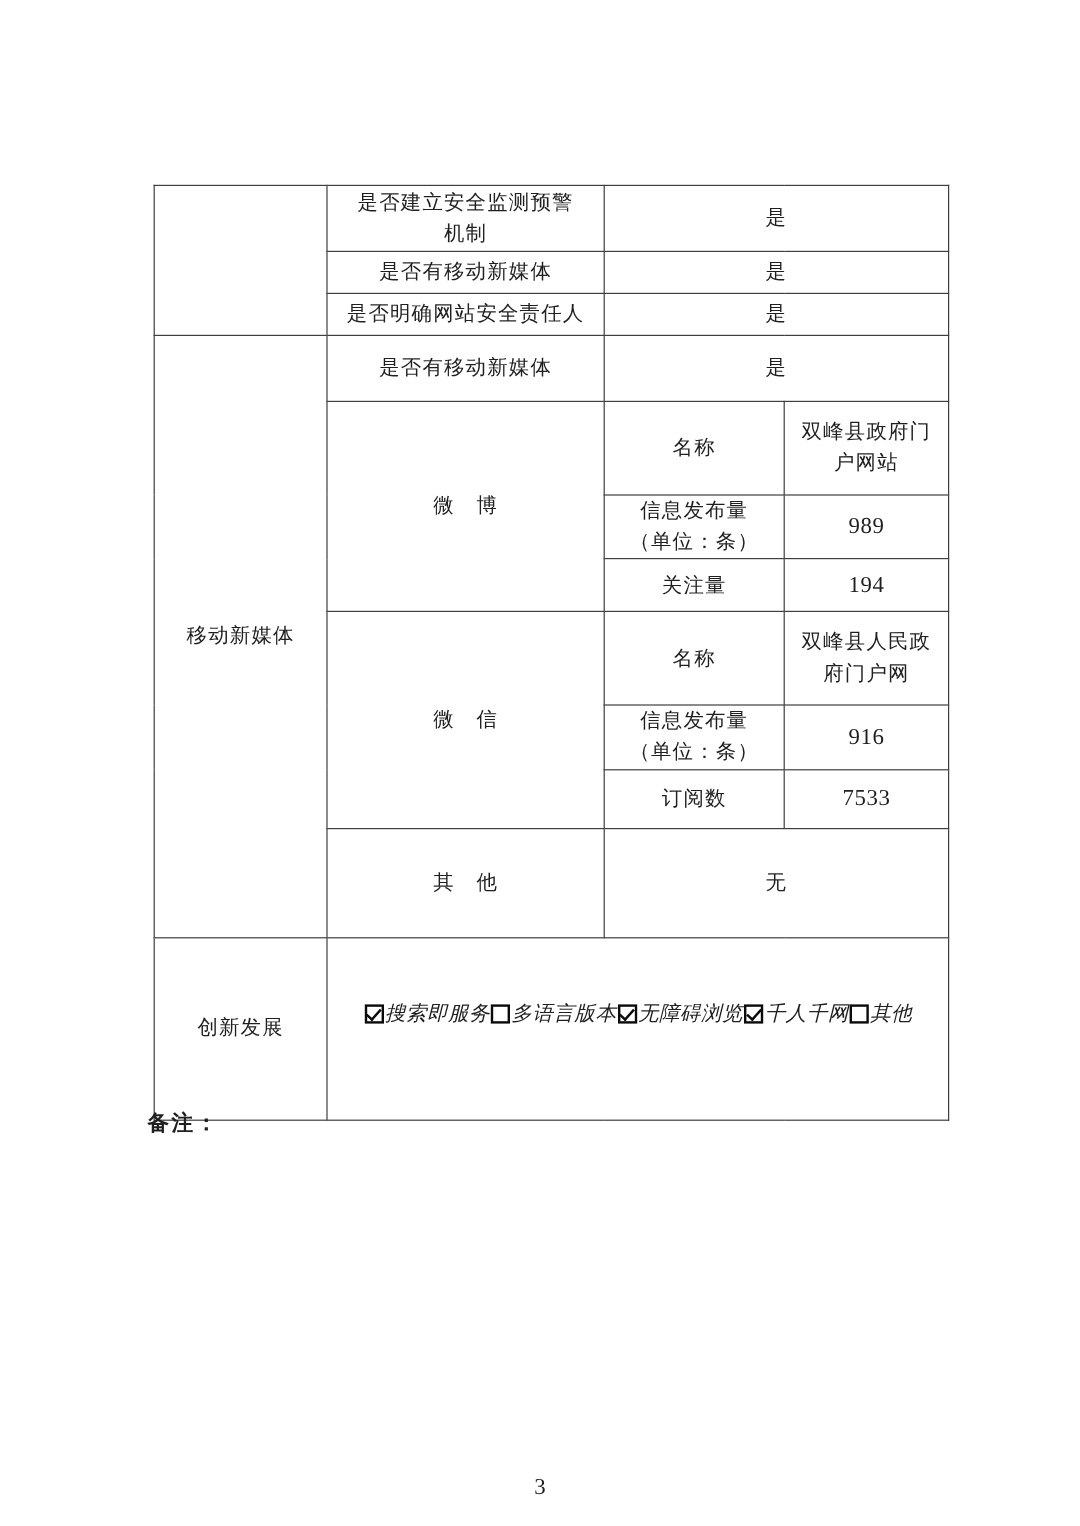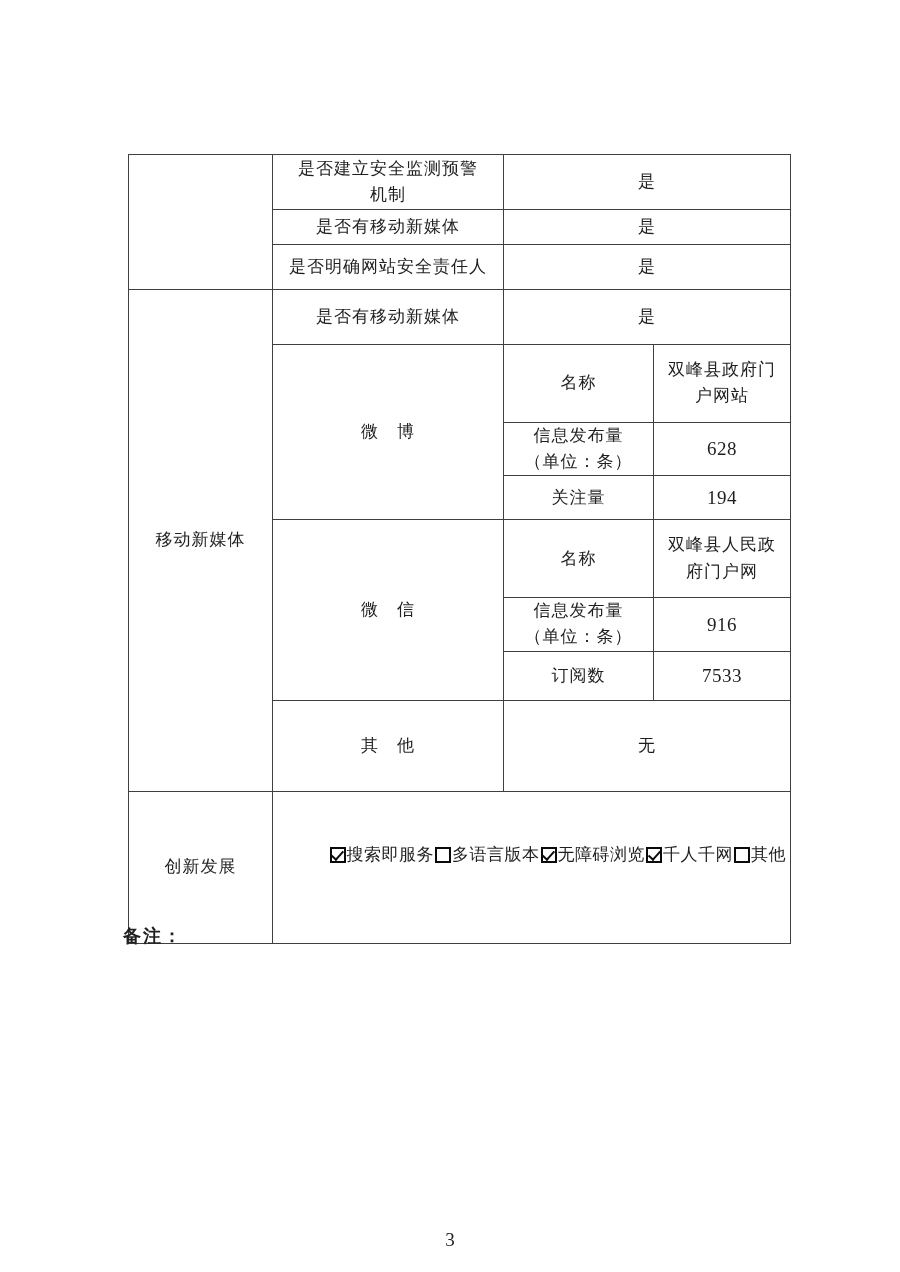--- a/index.html
+++ b/index.html
@@ -49,23 +49,24 @@
     white-space: pre-line;
     padding: 12px 8px;
   }
   .report-table td.section-cell {
     font-size: 17px;
   }
   
   .innovation-cell-inner {
     display: flex;
     align-items: center;
-    justify-content: flex-end;
+    justify-content: center;
     transform: translateY(-12px);
     white-space: nowrap;
+    font-style: italic;
   }
   .option {
     display: inline-flex;
     align-items: center;
   }
   .checkbox {
     position: relative;
     display: inline-block;
     width: 12px;
     height: 12px;
@@ -125,40 +126,40 @@
         <tr style="height:55px">
       <td rowspan="3" class="section-cell"></td>
       <td class="label-cell two-line">是否建立安全监测预警
 机制</td>
       <td colspan="2">是</td>
     </tr>
     <tr style="height:35px">
       <td class="label-cell">是否有移动新媒体</td>
       <td colspan="2">是</td>
     </tr>
-    <tr style="height:45px">
+    <tr style="height:35px">
       <td class="label-cell">是否明确网站安全责任人</td>
       <td colspan="2">是</td>
     </tr>
 
     <tr style="height:55px">
       <td rowspan="8" class="section-cell">移动新媒体</td>
       <td class="label-cell">是否有移动新媒体</td>
       <td colspan="2">是</td>
     </tr>
     <tr style="height:56px">
       <td rowspan="3">微　博</td>
       <td>名称</td>
       <td class="name-value">双峰县政府门
 户网站</td>
     </tr>
     <tr style="height:53px">
       <td class="two-line">信息发布量
 （单位：条）</td>
-      <td class="num-cell">628</td>
+      <td class="num-cell">989</td>
     </tr>
     <tr style="height:44px">
       <td>关注量</td>
       <td class="num-cell">194</td>
     </tr>
     <tr style="height:58px">
       <td rowspan="3">微　信</td>
       <td>名称</td>
       <td class="name-value">双峰县人民政
 府门户网</td>

